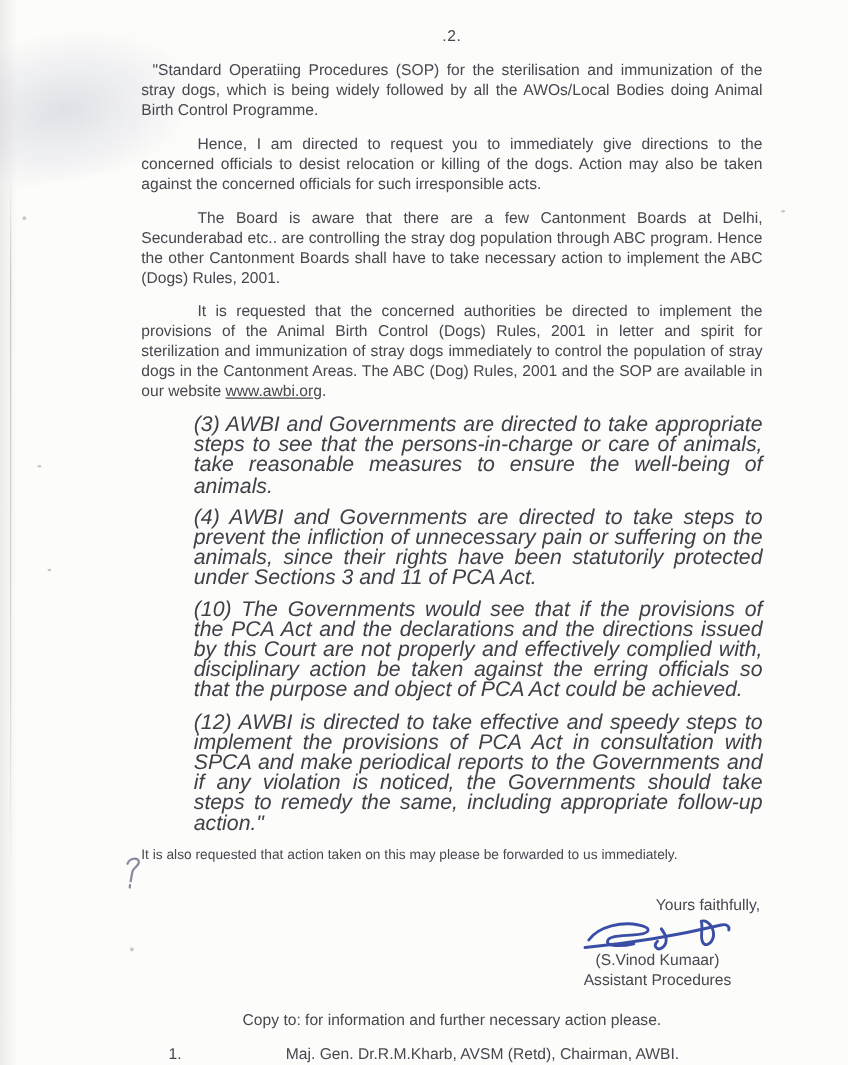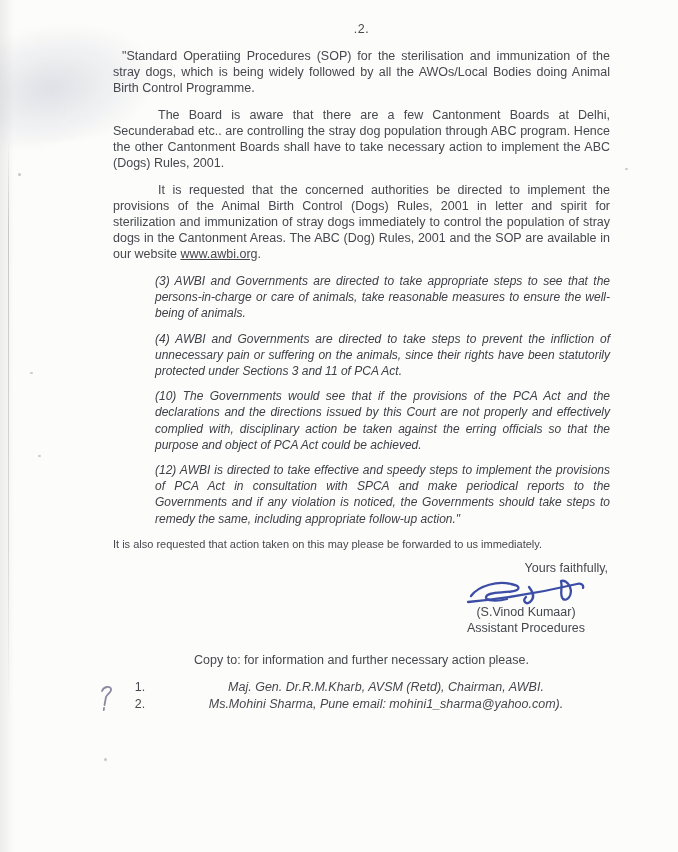--- a/index.html
+++ b/index.html
@@ -42,35 +42,35 @@
     margin:0 0 11px 0;
     font-size:12.5px;line-height:16px;
     text-align:justify;
   }
   .ind-sm{text-indent:9px;}
   .ind-md{text-indent:45px;}
   .ind-lg{text-indent:83px;}
   .weblink{text-decoration:underline;}
   .quotes{
     margin:4px 0 0 42px;width:455px;
-    font-style:italic;font-size:12px;line-height:16.2px;color:#3f4048;
+    font-style:italic;font-size:17px;line-height:16.2px;color:#3f4048;
     text-align:justify;
   }
   .quotes p{margin:0 0 9px 0;}
   .closing-line{margin:3px 0 0 0;font-size:11px;line-height:16px;}
   .sig-block{
-    width:168px;margin:8px 0 0 auto;text-align:center;font-size:12.5px;line-height:16px;
+    width:168px;margin:24px 0 0 auto;text-align:center;font-size:12.5px;line-height:16px;
   }
   .valediction{display:block;text-align:right;padding-right:2px;}
   .signature-ink{display:block;margin:-2px auto -4px auto;}
   .copy-block{margin-top:16px;font-size:12.5px;line-height:16px;text-align:center;}
   .copy-items{margin-top:11px;}
   .copy-row{display:flex;margin-bottom:1px;}
   .copy-num{width:49px;padding-left:5px;box-sizing:border-box;flex:none;}
-  .copy-txt{flex:1;font-style:italic;}
+  .copy-txt{flex:1;}
   .tick-mark{position:absolute;left:99px;top:685px;}
 </style>
 </head>
 <body>
 
 <div class="page">
 
   <div class="smudge-topleft"></div>
   <div class="edge-shade"></div>
   <div class="fold-line"></div>
@@ -84,20 +84,21 @@
     <path d="M3,6 C5,1 11,1 12,4 C13,7 8,9 7,12 L5.5,20" fill="none" stroke="var(--pen_mark,#8d87a0)" stroke-width="1.8" stroke-linecap="round"></path>
     <path d="M5,23 L4.8,25" fill="none" stroke="var(--pen_mark,#8d87a0)" stroke-width="1.8" stroke-linecap="round"></path>
   </svg>
 
   <div class="content">
 
     <div class="page-number">.2.</div>
 
     <p class="body-para ind-sm">"Standard Operatiing Procedures (SOP) for the sterilisation and immunization of the stray dogs, which is being widely followed by all the AWOs/Local Bodies doing Animal Birth Control Programme.</p>
 
+    <p class="body-para ind-md">Hence, I am directed to request you to immediately give directions to the concerned officials to desist relocation or killing of the dogs. Action may also be taken against the concerned officials for such irresponsible acts.</p>
 
     <p class="body-para ind-md">The Board is aware that there are a few Cantonment Boards at Delhi, Secunderabad etc.. are controlling the stray dog population through ABC program. Hence the other Cantonment Boards shall have to take necessary action to implement the ABC (Dogs) Rules, 2001.</p>
 
     <p class="body-para ind-md"><span>It is requested that the concerned authorities be directed to implement the provisions of the Animal Birth Control (Dogs) Rules, 2001 in letter and spirit for sterilization and immunization of stray dogs immediately to control the population of stray dogs in the Cantonment Areas. The ABC (Dog) Rules, 2001 and the SOP are available in our website </span><span class="weblink">www.awbi.org</span><span>.</span></p>
 
 
     <div class="quotes">
       <p>(3) AWBI and Governments are directed to take appropriate steps to see that the persons-in-charge or care of animals, take reasonable measures to ensure the well-being of animals.</p>
       <p>(4) AWBI and Governments are directed to take steps to prevent the infliction of unnecessary pain or suffering on the animals, since their rights have been statutorily protected under Sections 3 and 11 of PCA Act.</p>
       <p>(10) The Governments would see that if the provisions of the PCA Act and the declarations and the directions issued by this Court are not properly and effectively complied with, disciplinary action be taken against the erring officials so that the purpose and object of PCA Act could be achieved.</p>

